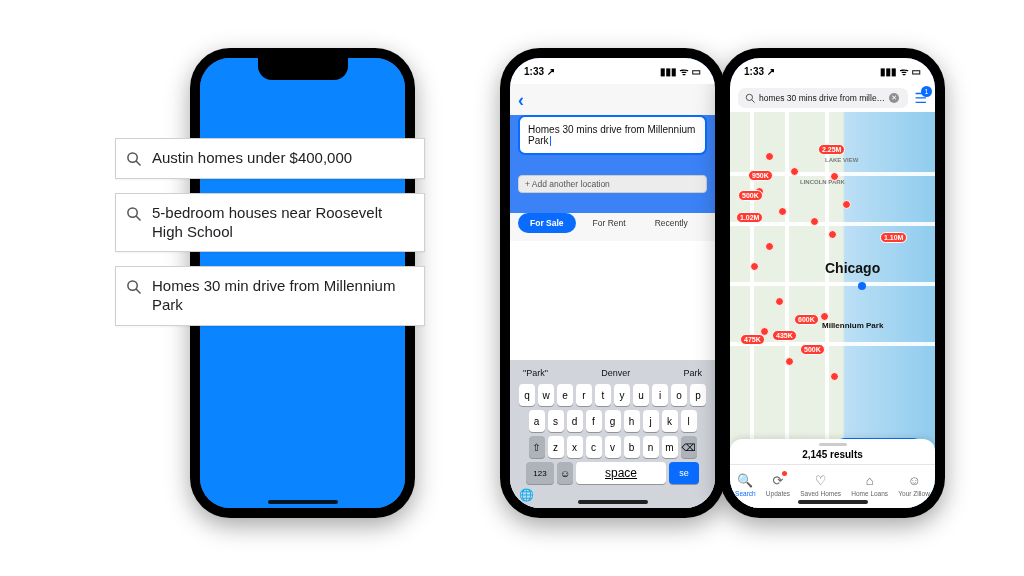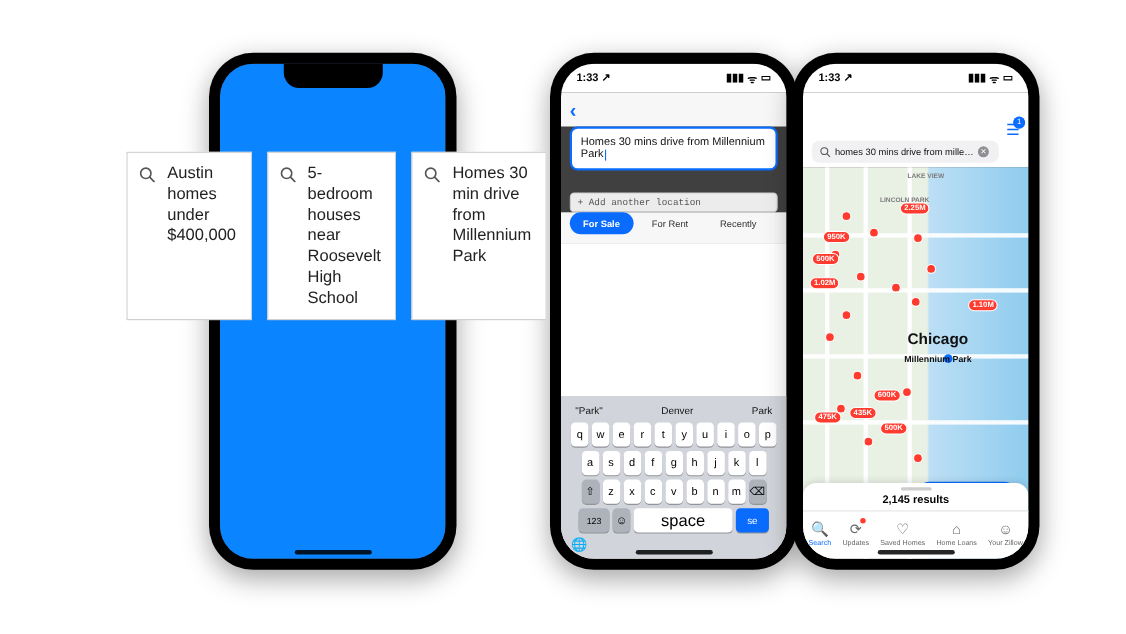--- a/index.html
+++ b/index.html
@@ -21,21 +21,21 @@
     background: #000;
     padding: 10px;
     box-shadow: 0 8px 24px rgba(0,0,0,.35);
   }
   .phone .screen {
     width: 100%;
     height: 100%;
     border-radius: 30px;
     overflow: hidden;
     position: relative;
-    background: #404040;
+    background: #3b82f6;
   }
   .notch {
     position: absolute;
     top: 0; left: 50%;
     width: 90px; height: 22px;
     background: #000;
     border-radius: 0 0 14px 14px;
     transform: translateX(-50%);
     z-index: 50;
   }
@@ -79,21 +79,21 @@
   .status-right span { font-size:10px; }
 
   
   .suggestions {
     position: absolute;
     top: 138px;
     left: 115px;
     width: 310px;
     z-index: 30;
     display: flex;
-    flex-direction: row;
+    flex-direction: column;
     gap: 14px;
   }
   .sugg {
     background: #fff;
     border: 1px solid #d0d0d0;
     padding: 10px 13px 10px 36px;
     font-size: 15px;
     color: #222;
     position: relative;
     line-height: 1.25;
@@ -118,29 +118,28 @@
     padding: 7px 8px;
     background:#fff;
     color:#111;
     position: relative;
   }
   .pb-searchbox .cursor {
     display:inline-block; width:1px; height:10px;
     background:#0a6cff; vertical-align:text-bottom; margin-left:1px;
   }
   .pb-addloc {
-    margin: 0 8px 0;
+    margin: 0 8px 20px;
     font-size: 8.5px;
     color:#555;
     background:#ececec;
     border:1px solid #ccc;
     border-radius:4px;
     padding:3px 6px;
     display:inline-block;
-    font-family:Liberation Mono, monospace;
   }
   .pb-tabs {
     display:flex; gap:5px; padding:0 8px 8px; font-size:8.5px;
     background:#f7f7f7;
   }
   .pb-tab {
     padding:5px 12px;
     border-radius:12px;
     color:#333;
   }
@@ -160,34 +159,34 @@
   }
   .kb-row { display:flex; justify-content:center; gap:3px; margin-bottom:4px;}
   .key {
     background:#fff; border-radius:4px;
     width:16px; height:22px;
     font-size:10px; display:flex; align-items:center; justify-content:center;
     box-shadow: 0 1px 0 rgba(0,0,0,.3);
   }
   .key.mod { background:#adb2bb; }
   .kb-bottom { display:flex; gap:3px; justify-content:center; }
-  .kb-bottom .key.space { flex:1; max-width:90px; font-size:15px; }
+  .kb-bottom .key.space { flex:1; max-width:90px; font-size:12px;text-decoration:underline; }
   .kb-bottom .key.wide { width:28px; font-size:8px;}
   .kb-bottom .key.enter { background:#0a6cff; color:#fff; width:30px; font-size:9px;}
 
   
   .pc-searchbar {
     display:flex; align-items:center; gap:6px;
     padding:4px 8px; background:#fff;
   }
   .pc-searchpill {
     flex:1; background:#f1f1f3; border-radius:7px;
     font-size:8.5px; padding:5px 7px;
     display:flex; align-items:center; gap:4px; color:#111;
-    overflow:hidden; white-space:nowrap;margin-top:40px;
+    overflow:hidden; white-space:nowrap;
   }
   .pc-searchpill .mag { width:10px; height:10px; flex:0 0 auto; }
   .pc-clear { width:10px; height:10px; border-radius:50%; background:#8e8e93; color:#fff; font-size:7px; display:flex; align-items:center; justify-content:center; flex:0 0 auto;}
   .pc-filter { position:relative; font-size:14px; color:#0a6cff; }
   .pc-filter .badge {
     position:absolute; top:-4px; right:-5px;
     background:#0a6cff; color:#fff; border-radius:50%;
     width:11px; height:11px; font-size:7px;
     display:flex; align-items:center; justify-content:center;
   }
@@ -206,21 +205,21 @@
     position:absolute; width:9px; height:9px; border-radius:50%;
     background:#ff3b30; border:1px solid #fff;
   }
   .priced {
     position:absolute; background:#ff3b30; color:#fff;
     font-size:7px; font-weight:600;
     padding:1px 3px; border-radius:7px; border:1px solid #fff;
     white-space:nowrap;
   }
   .city-label { position:absolute; font-weight:700; font-size:14px; color:#111;}
-  .poi-label  { position:absolute; font-weight:700; font-size:8px; color:#111;}
+  .poi-label  { position:absolute; font-weight:700; font-size:8px; color:#111;margin-top:39px;}
   .poi-dot    { position:absolute; width:8px; height:8px; border-radius:50%; background:#0a6cff; }
 
   .pc-savebtn {
     position:absolute; right:10px; bottom:46px;
     background:#0a6cff; color:#fff; font-size:9px; font-weight:600;
     padding:7px 13px; border-radius:18px;
     display:flex; align-items:center; gap:4px;
   }
   .pc-chips {
     position:absolute; left:8px; bottom:46px;

